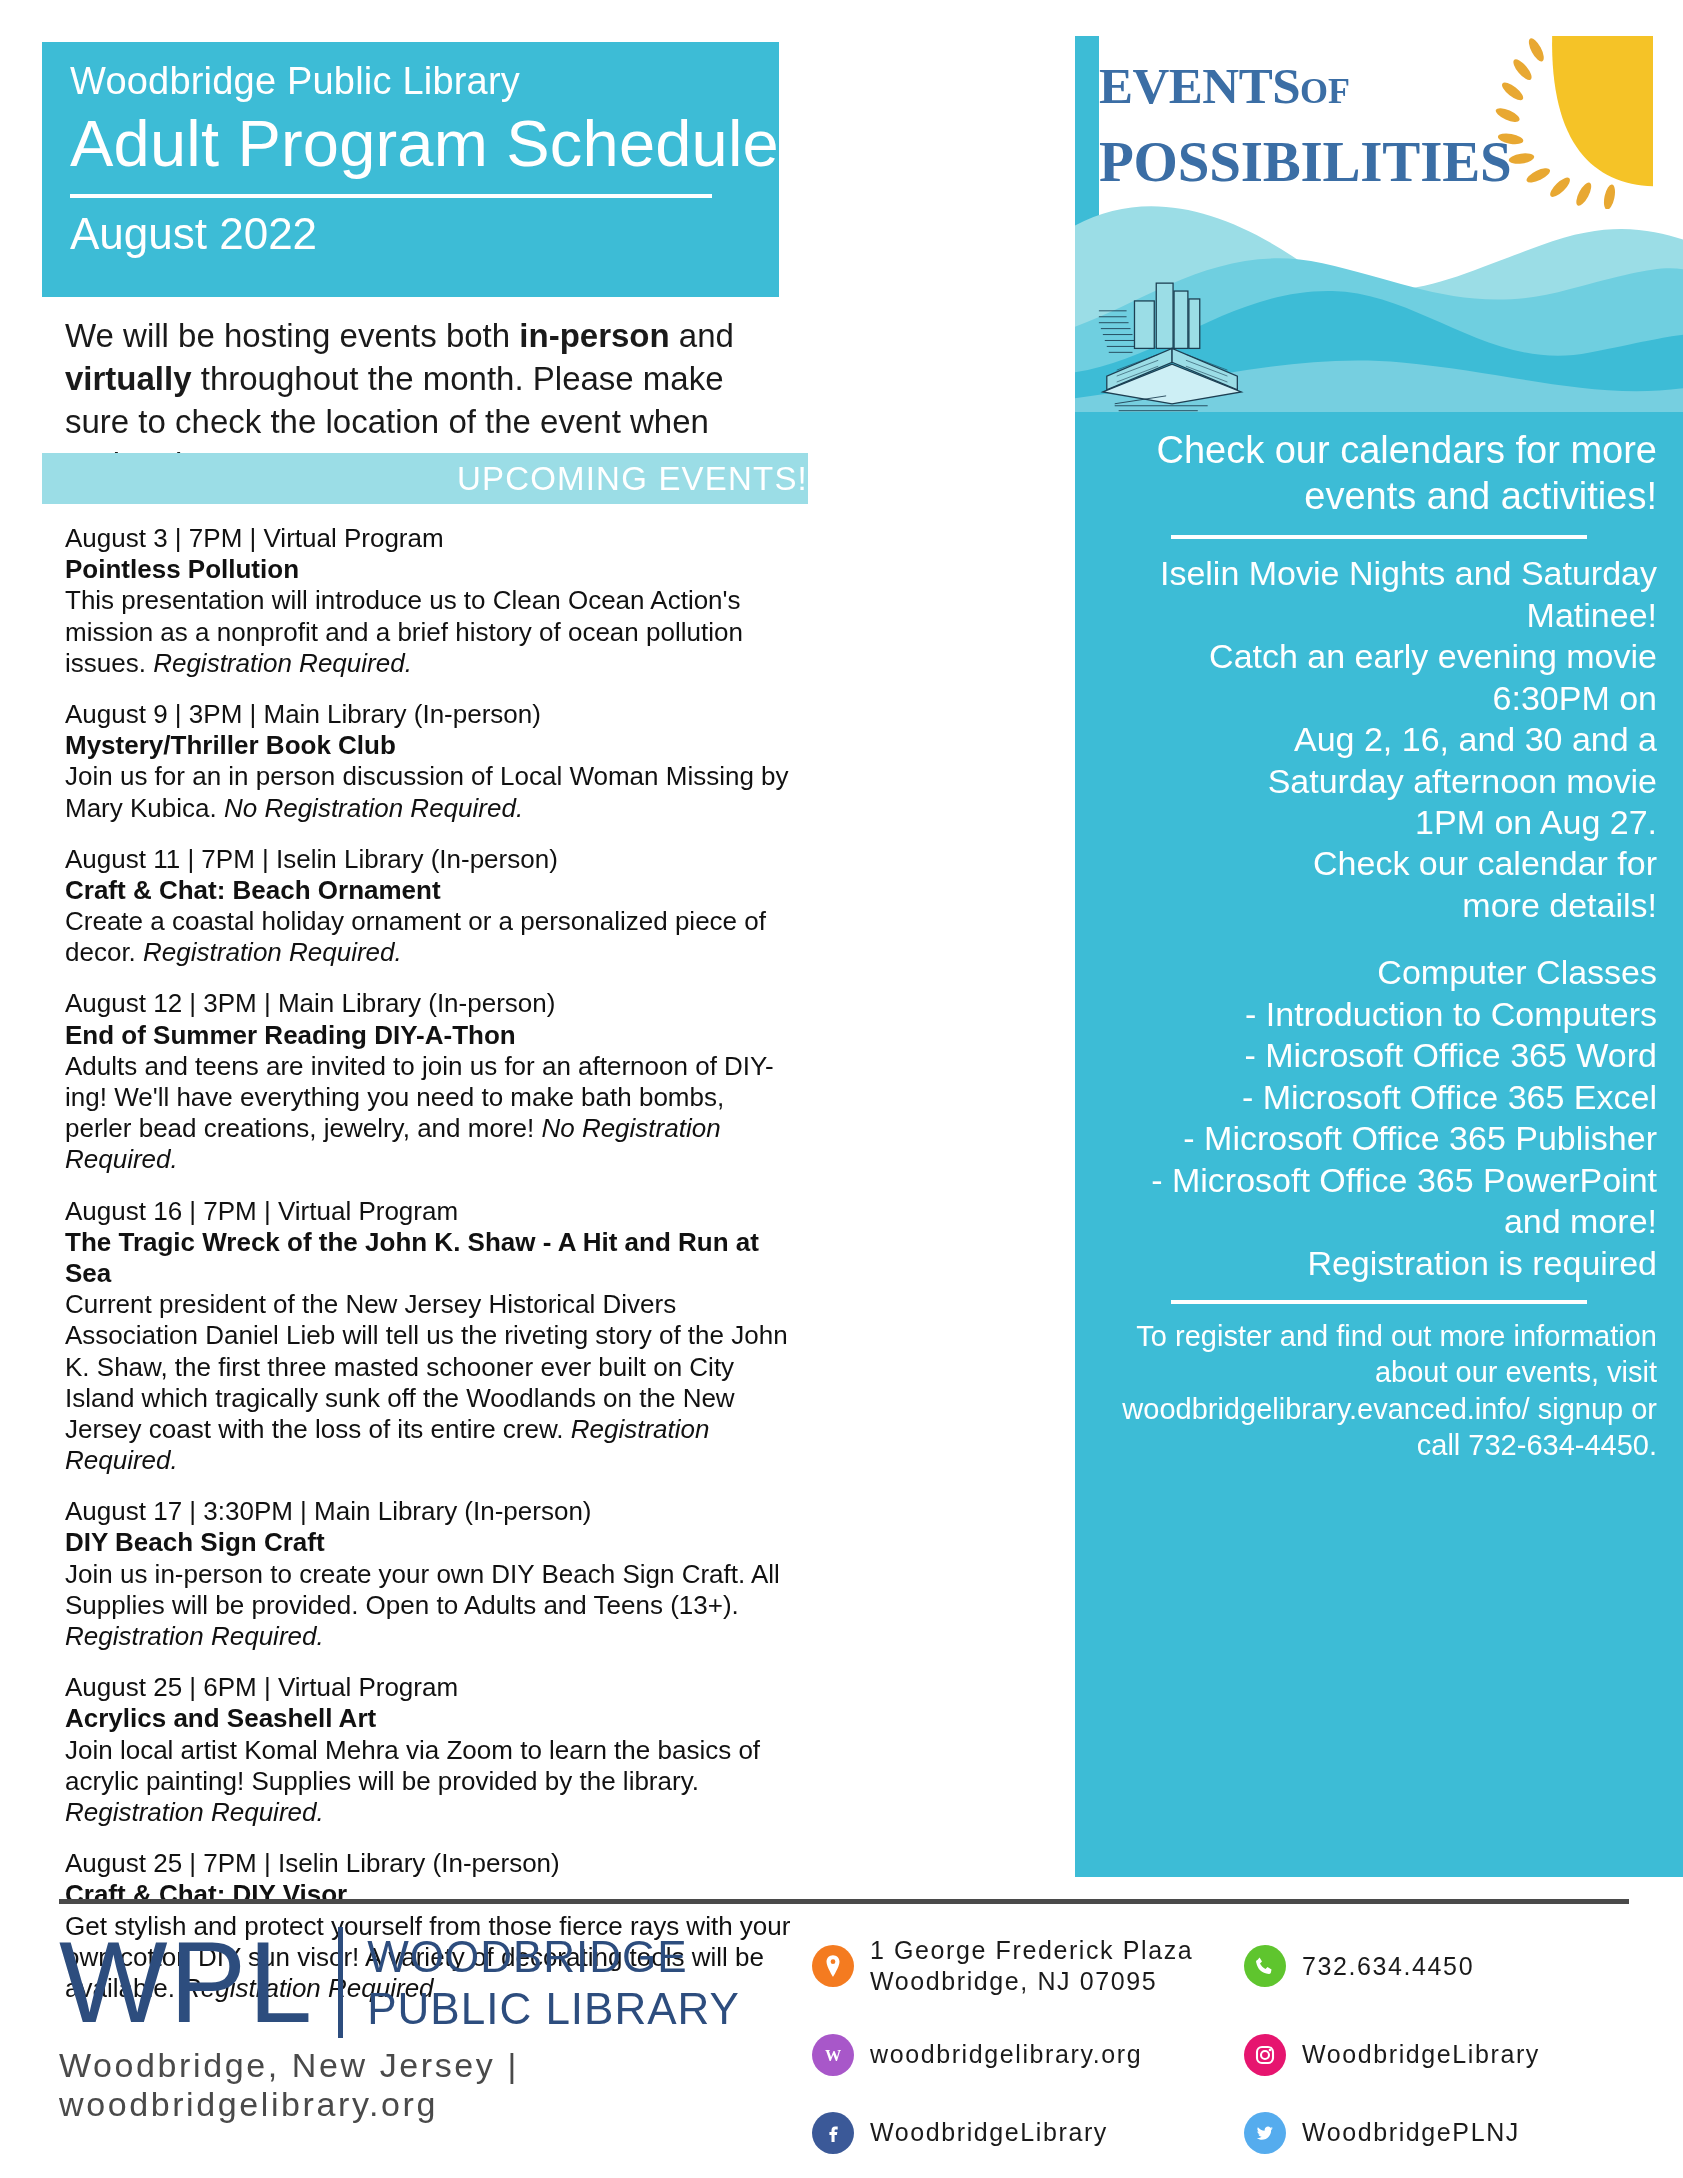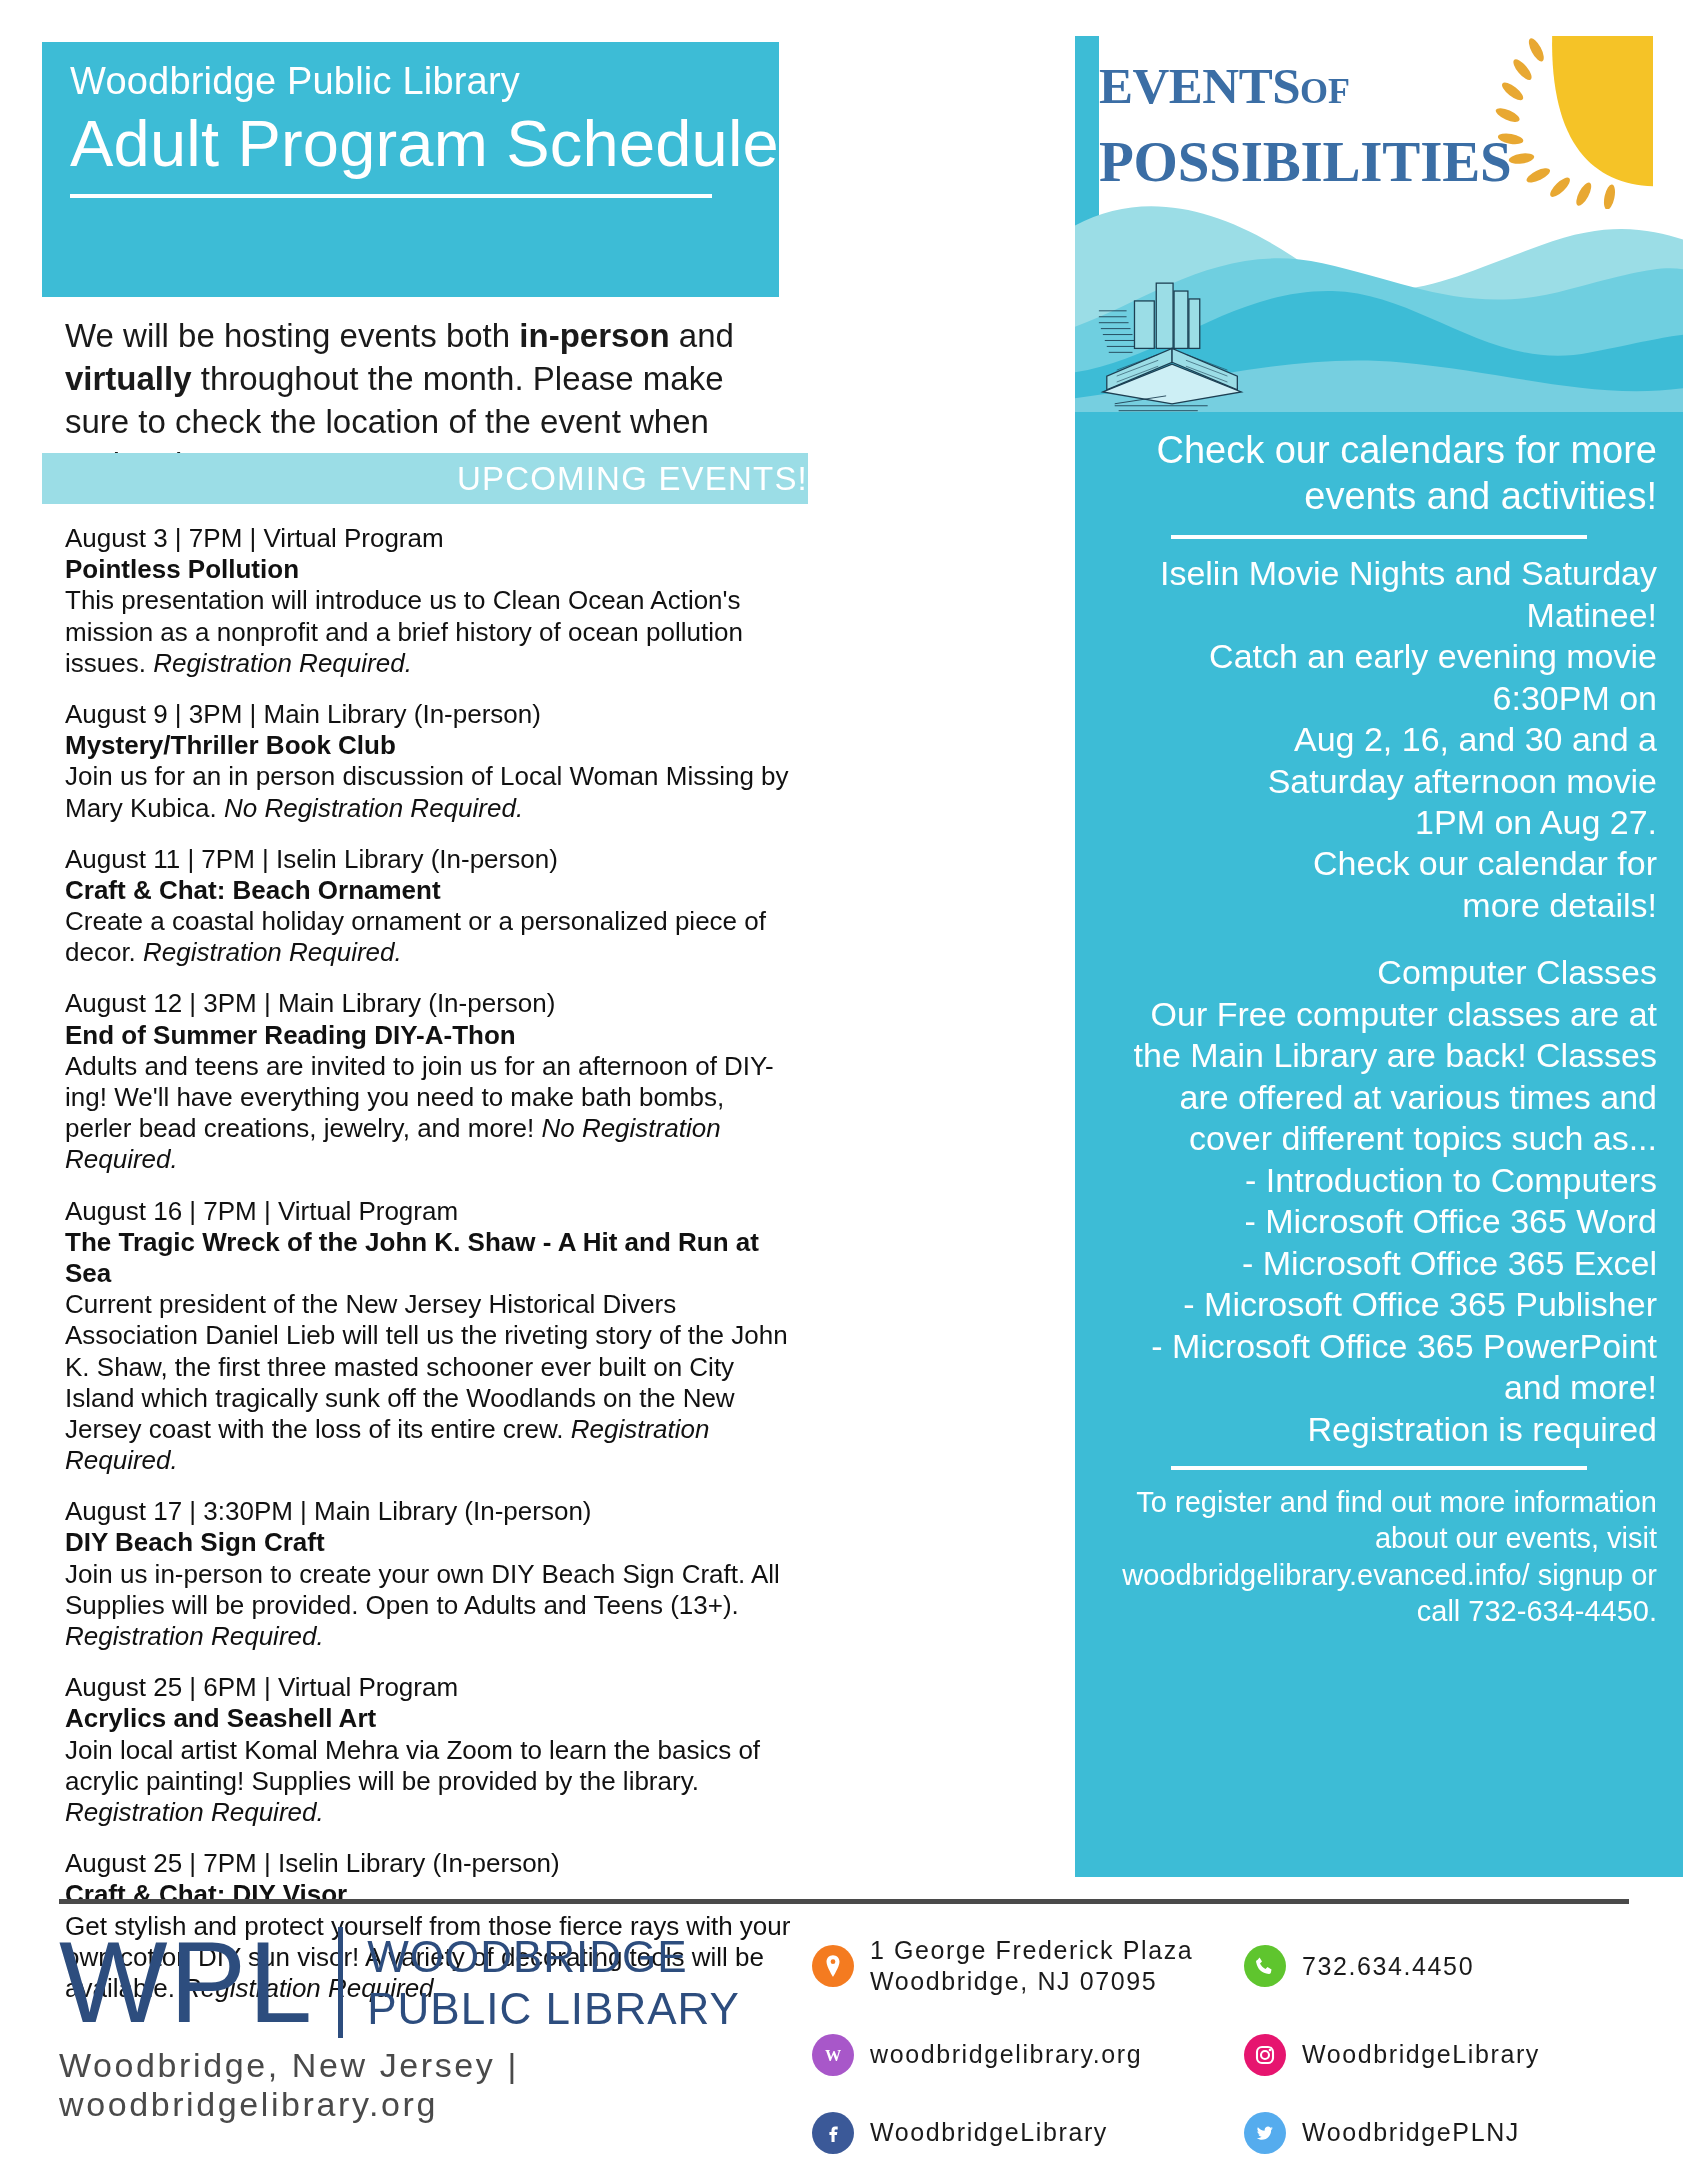--- a/index.html
+++ b/index.html
@@ -135,20 +135,21 @@
 </style>
 </head>
 <body>
 
 <div class="page">
 
   <div class="header-block">
     <div class="hdr-library">Woodbridge Public Library</div>
     <div class="hdr-title">Adult Program Schedule</div>
     <div class="hdr-rule"></div>
+    <div class="hdr-month">August 2022</div>
   </div>
 
   <div class="oceans-logo">
     <div class="oc-line1"><span>EVENTS</span><span class="small">OF</span></div>
     <div class="oc-line2">POSSIBILITIES</div>
   </div>
 
   <div class="sun-wrap">
     <svg width="178" height="173" viewBox="0 0 180 175">
       <path d="M78,0 L180,0 L180,152 C120,150 76,110 78,0 Z" fill="#f5c327"></path>
@@ -258,21 +259,20 @@
         <div>Iselin Movie Nights and Saturday Matinee!</div>
         <div>Catch an early evening movie 6:30PM on</div>
         <div>Aug 2, 16, and 30 and a</div>
         <div>Saturday afternoon movie</div>
         <div>1PM on Aug 27.</div>
         <div>Check our calendar for</div>
         <div>more details!</div>
       </div>
     <div class="sb-gap"></div>
     <div class="sb-body">Computer Classes</div>
-    <div class="sb-body">Our Free computer classes are at the Main Library are back! Classes are offered at various times and cover different topics such as...</div>
     <div class="sb-body" id="sb-classes">
         <div>- Introduction to Computers</div>
         <div>- Microsoft Office 365 Word</div>
         <div>- Microsoft Office 365 Excel</div>
         <div>- Microsoft Office 365 Publisher</div>
         <div>- Microsoft Office 365 PowerPoint and more!</div>
       </div>
     <div class="sb-body ital">Registration is required</div>
     <div class="sb-rule"></div>
     <div class="sb-foot">To register and find out more information about our events, visit woodbridgelibrary.evanced.info/ signup or call 732-634-4450.</div>

